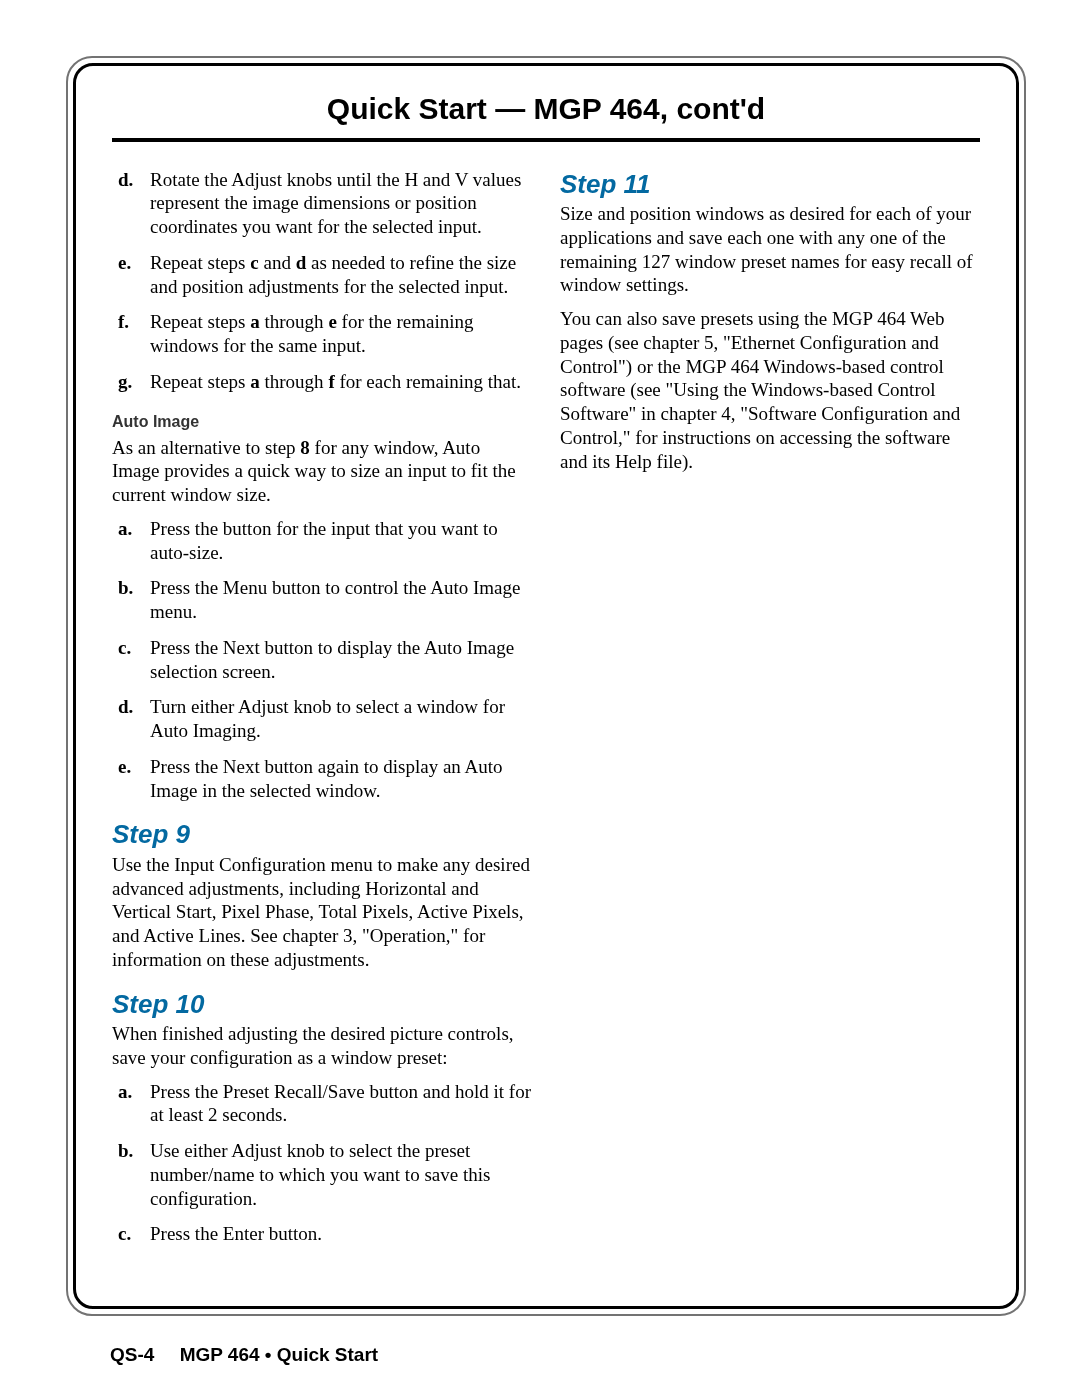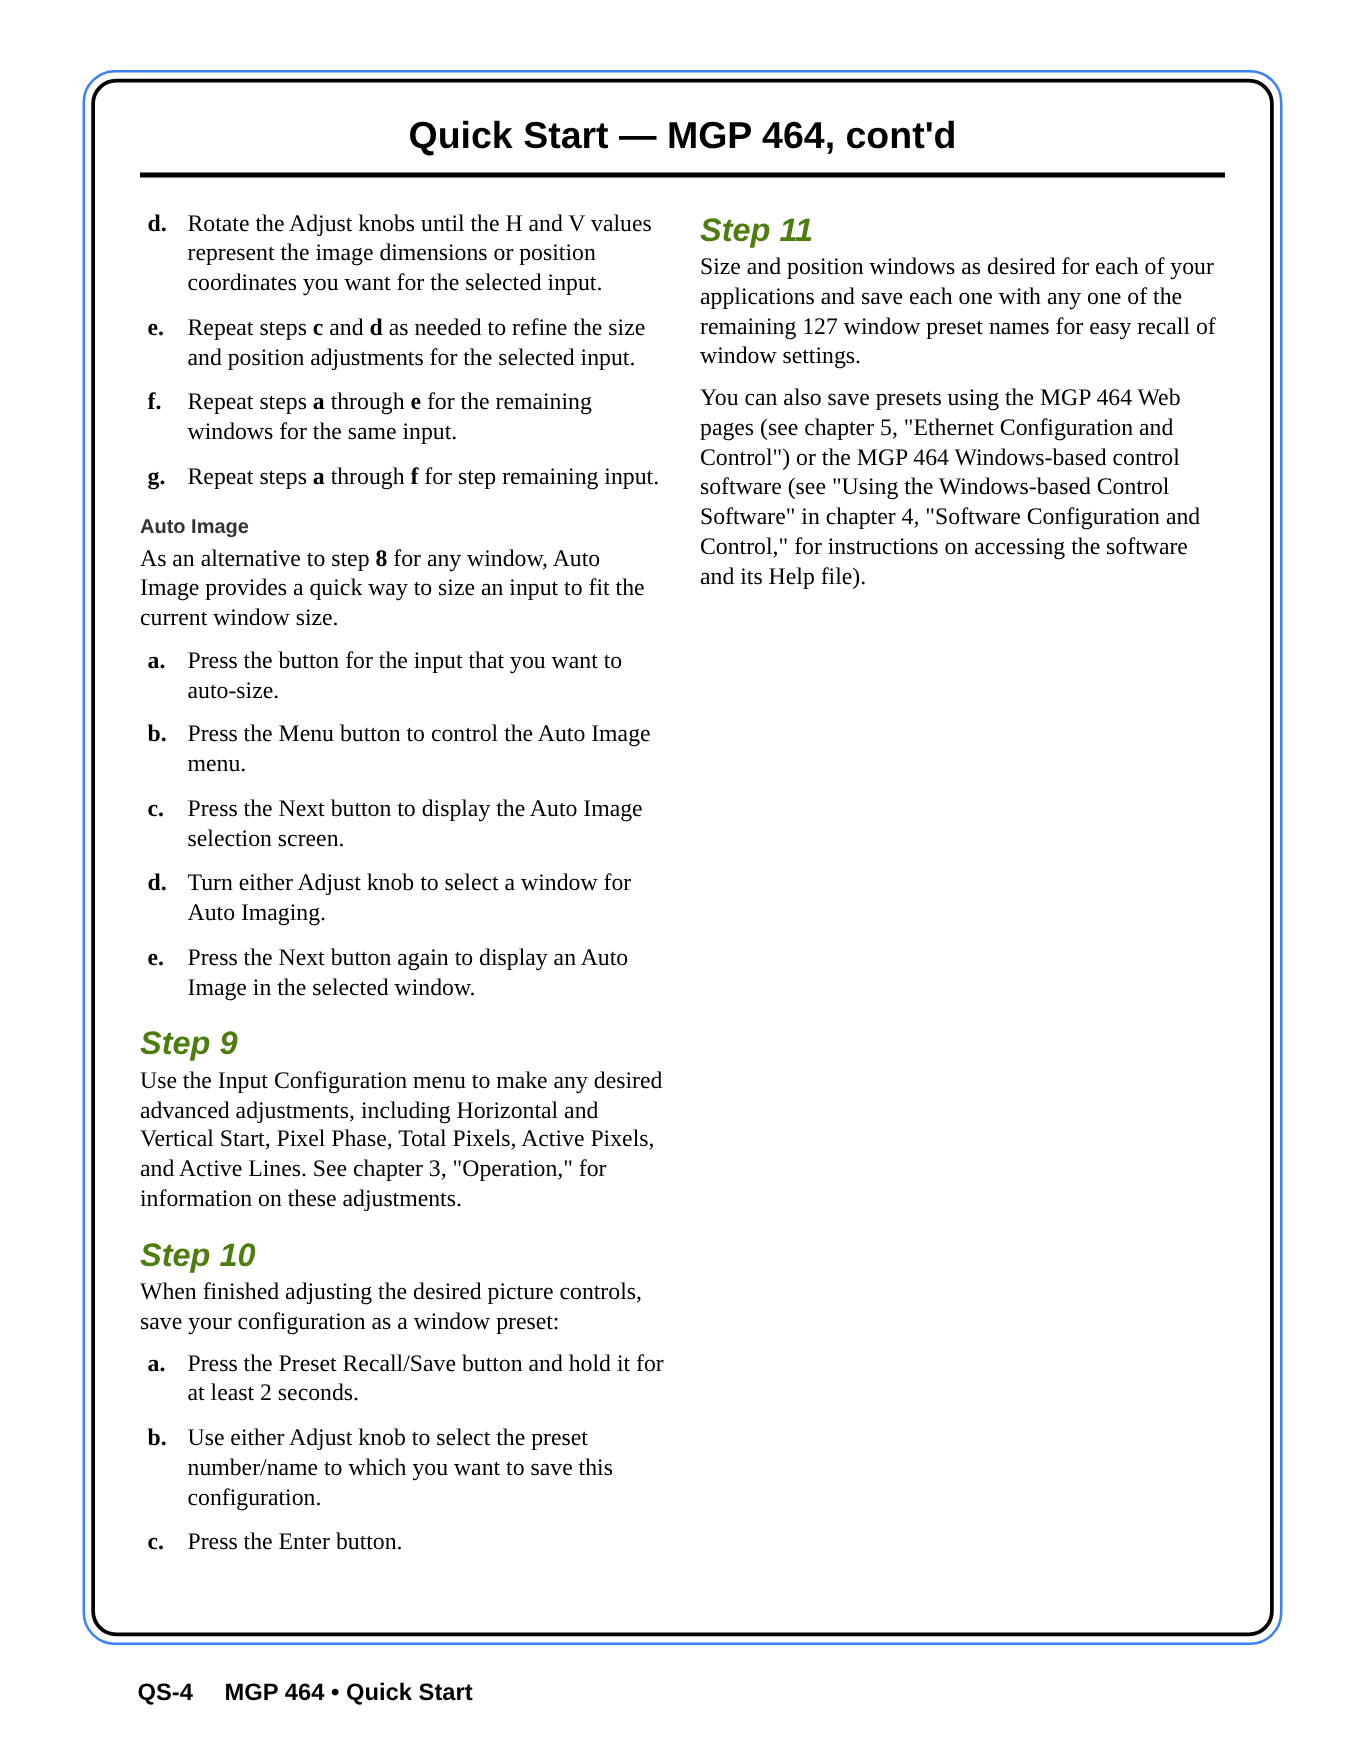--- a/index.html
+++ b/index.html
@@ -18,21 +18,21 @@
     position: relative;
     width: 1080px;
     height: 1397px;
     box-sizing: border-box;
     padding: 56px 54px 48px 66px;
   }
   .frame {
     box-sizing: border-box;
     width: 100%;
     height: 1260px;
-    border: 2px solid #3b82f6;
+    border: 2px solid #737373;
     border-radius: 26px;
     padding: 5px;
   }
   .frame-inner {
     box-sizing: border-box;
     width: 100%;
     height: 100%;
     border: 3px solid #000;
     border-radius: 20px;
     padding: 24px 36px 28px 36px;
@@ -86,21 +86,21 @@
     color: #333;
     margin: 18px 0 4px 0;
   }
   .p {
     margin: 0 0 10px 0;
   }
   .step {
     font-family: "Segoe UI", "Helvetica Neue", Arial, sans-serif;
     font-weight: 900;
     font-style: italic;
-    color: #4d7c0f;
+    color: #0369a1;
     font-size: 26px;
     margin: 16px 0 2px 0;
   }
   b { font-weight: 700; }
   .footer {
     position: absolute;
     left: 110px;
     bottom: 30px;
     font-family: "Segoe UI", "Helvetica Neue", Arial, sans-serif;
     font-size: 19px;
@@ -134,21 +134,21 @@
             <div class="li">
               <div class="mk"><b>e.</b></div>
               <div class="tx"><span>Repeat steps </span><b>c</b><span> and </span><b>d</b><span> as needed to refine the size and position adjustments for the selected input.</span></div>
             </div>
             <div class="li">
               <div class="mk"><b>f.</b></div>
               <div class="tx"><span>Repeat steps </span><b>a</b><span> through </span><b>e</b><span> for the remaining windows for the same input.</span></div>
             </div>
             <div class="li">
               <div class="mk"><b>g.</b></div>
-              <div class="tx"><span>Repeat steps </span><b>a</b><span> through </span><b>f</b><span> for step remaining input.</span></div>
+              <div class="tx"><span>Repeat steps </span><b>a</b><span> through </span><b>f</b><span> for each remaining that.</span></div>
             </div>
           </div>
 
           <div class="h-sub">Auto Image</div>
           <p class="p"><span>As an alternative to step </span><b>8</b><span> for any window, Auto Image provides a quick way to size an input to fit the current window size.</span></p>
 
           <div class="ol sub">
             <div class="li">
               <div class="mk"><b>a.</b></div>
               <div class="tx">Press the button for the input that you want to auto-size.</div>

